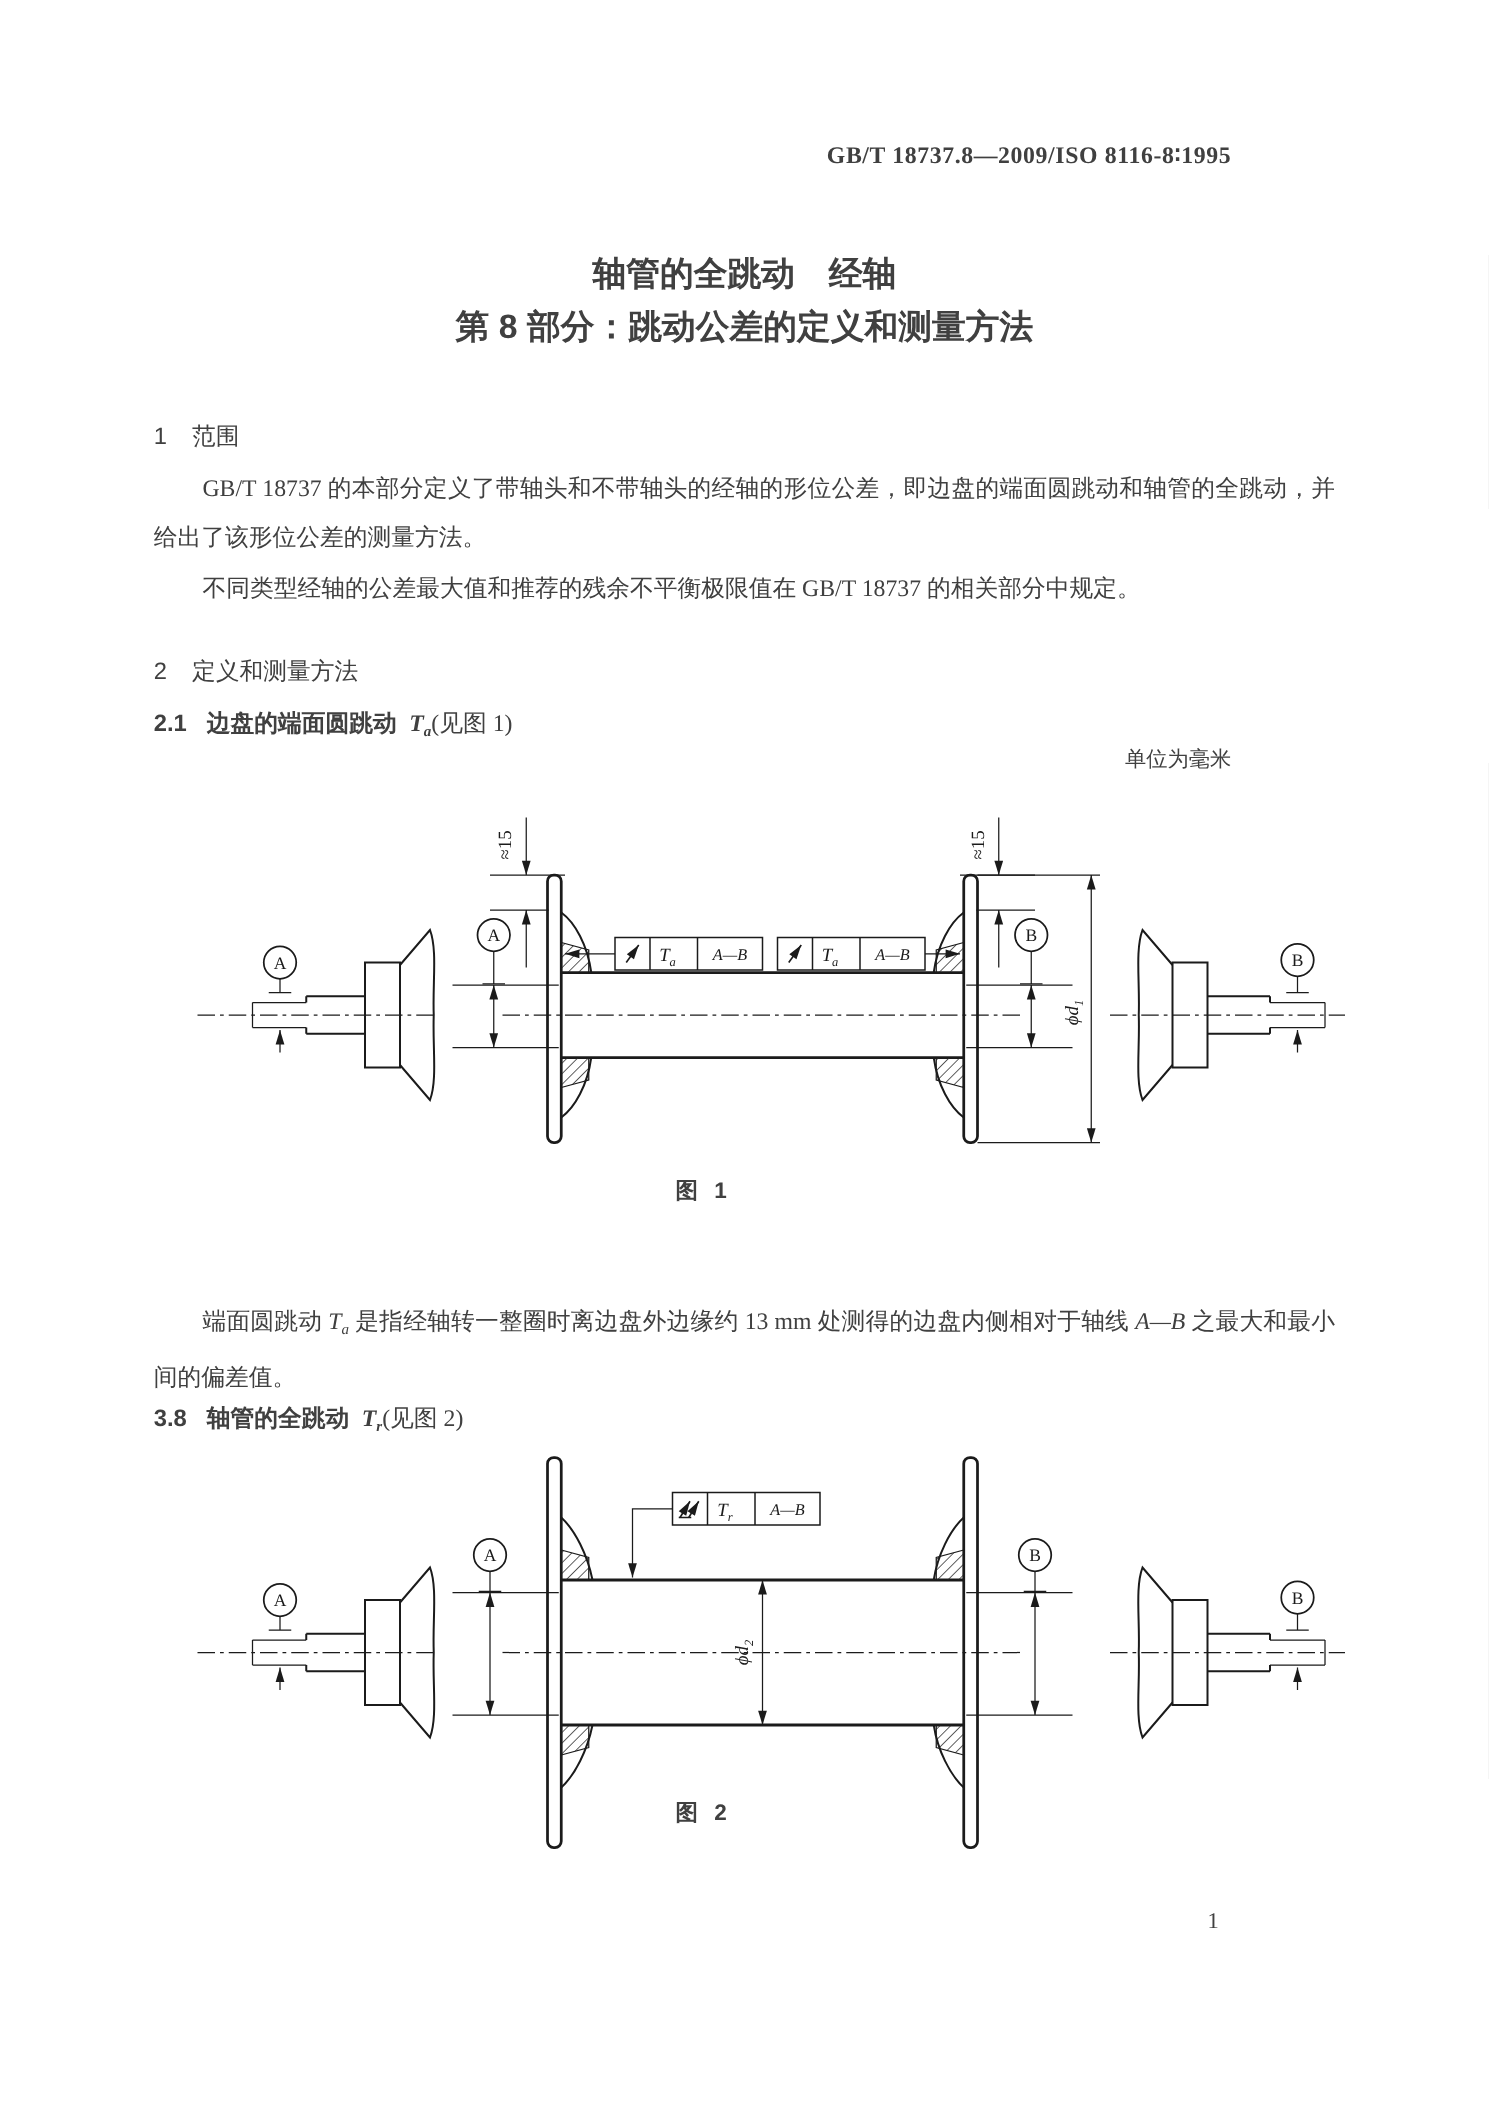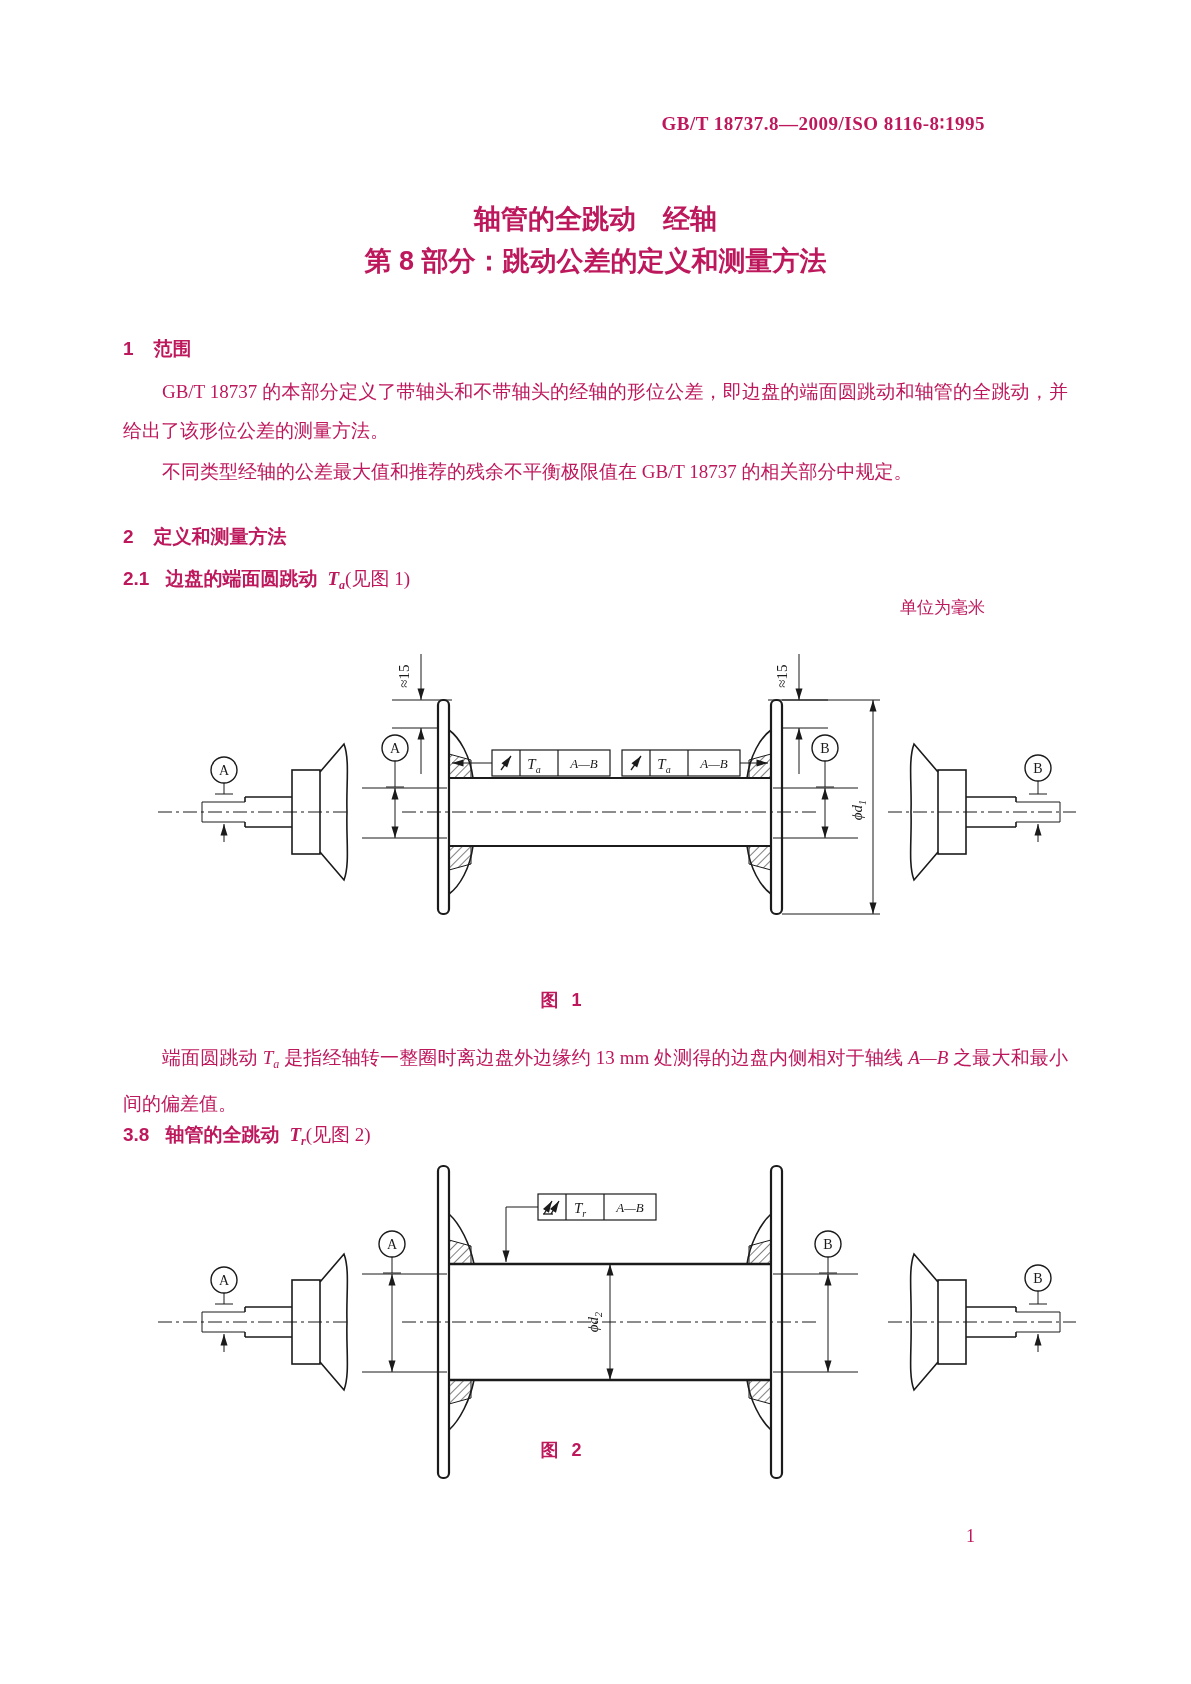--- a/index.html
+++ b/index.html
@@ -1,39 +1,39 @@
 <!DOCTYPE html>
 <html><head>
 <meta charset="utf-8">
 <style>
   html,body{margin:0;padding:0;background:#e8e8e8;}
   .page{
     position:relative;
     width:1191px;height:1684px;
     margin:0 auto;
     background:#ffffff;
-    color:#be185d;
+    color:#404040;
     font-family:"Liberation Serif","DejaVu Serif",serif;
     overflow:hidden;
   }
   .abs{position:absolute;}
   .doc-header{
     top:112px;right:206px;
     font-size:19px;font-weight:bold;
     letter-spacing:0.5px;
     font-family:"Liberation Serif","DejaVu Serif",serif;
   }
   .doc-title{
     top:198px;left:0;width:1191px;text-align:center;
     font-family:"Liberation Sans","DejaVu Sans",sans-serif;
     font-weight:bold;font-size:27px;line-height:42px;
   }
   .sec-heading{
     font-family:"Liberation Sans","DejaVu Sans",sans-serif;
-    font-weight:bold;font-size:19px;
+    font-weight:normal;font-size:19px;
   }
   .sec-heading .num{margin-right:20px;}
   .sub-heading{
     font-family:"Liberation Sans","DejaVu Sans",sans-serif;
     font-weight:bold;font-size:19px;
   }
   .sub-heading .num{margin-right:16px;}
   .math{
     font-family:"Liberation Serif","DejaVu Serif",serif;
     font-style:italic;font-weight:bold;
@@ -204,21 +204,21 @@
       <path class="mid" d="M798,130 L774,102 C768,118 772,144 771,170 C772,196 768,222 774,238 L798,210"></path>
       <path class="mid" d="M826,155 H876 M826,185 H876 M876,155 V160 M876,180 V185"></path>
       <path d="M876,160 H920 M876,180 H920 M920,160 V180"></path>
       <circle cx="898" cy="126" r="13" style="stroke-width:1.4"></circle>
       <text class="t-datum" x="898" y="131" text-anchor="middle">B</text>
       <path d="M898,139 V152 M889,152 H907"></path>
       <path d="M898,200 L898,182" marker-end="url(#ah)"></path>
     </g>
   </svg>
 
-  <div class="abs fig-caption" style="top:988px;">图 1</div>
+  <div class="abs fig-caption" style="top:940px;">图 1</div>
 
   <div class="abs body-block" style="top:1038px;">
     <p><span>端面圆跳动 </span><span class="mathrun"><span>T</span><span class="sub">a</span></span><span> 是指经轴转一整圈时离边盘外边缘约 13 mm 处测得的边盘内侧相对于轴线 </span><span class="mathrun">A—B</span><span> 之最大和最小间的偏差值。</span></p>
   </div>
 
   <div class="abs sub-heading" style="top:1122px;left:123px;">
     <span class="num">3.8</span><span>轴管的全跳动</span>
     <span class="math">&nbsp;<span>T</span><span class="sub">r</span></span><span class="plain-suffix">(见图 2)</span>
   </div>
 

